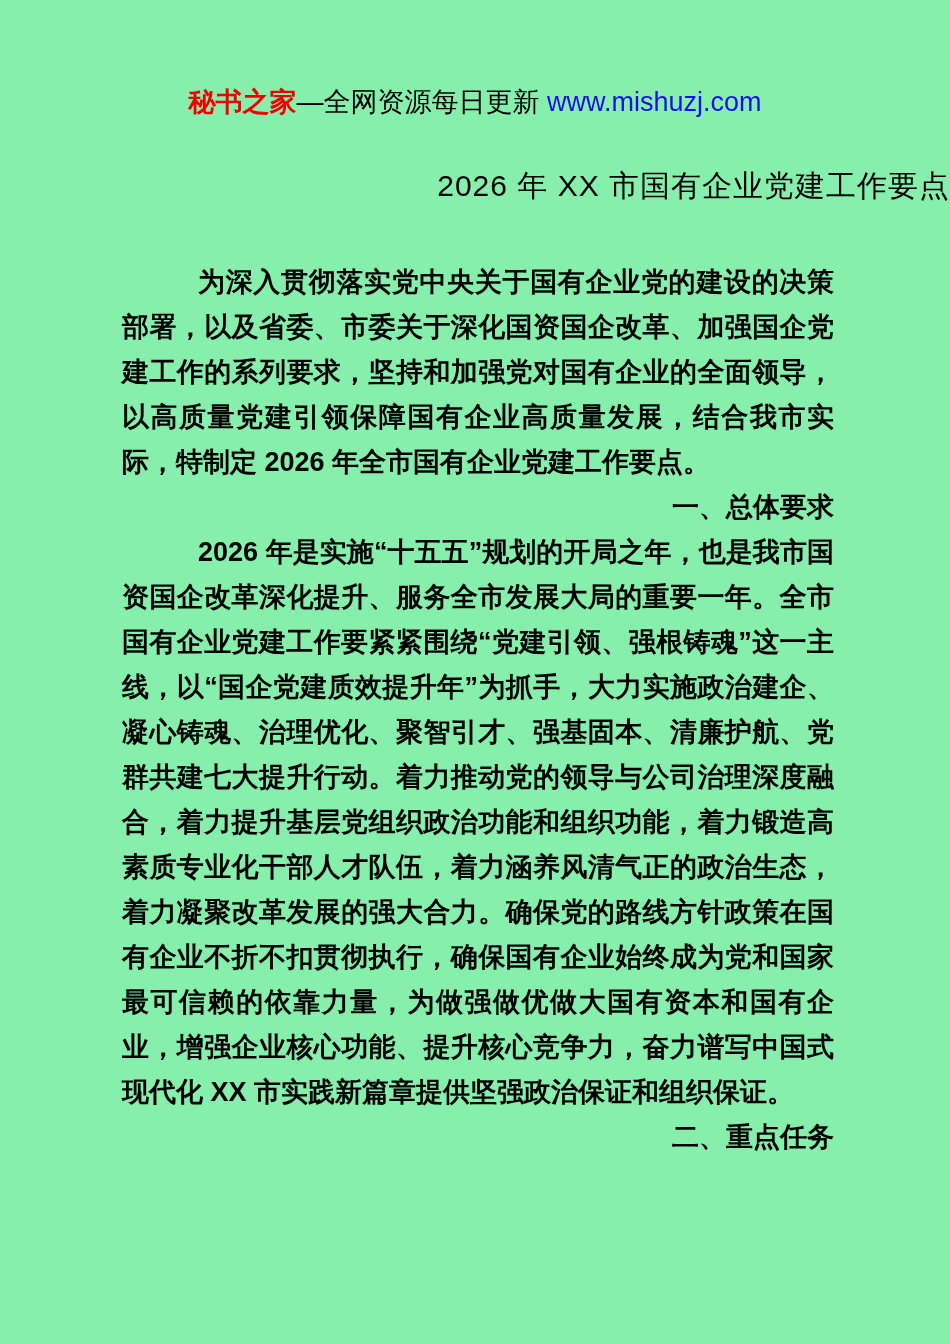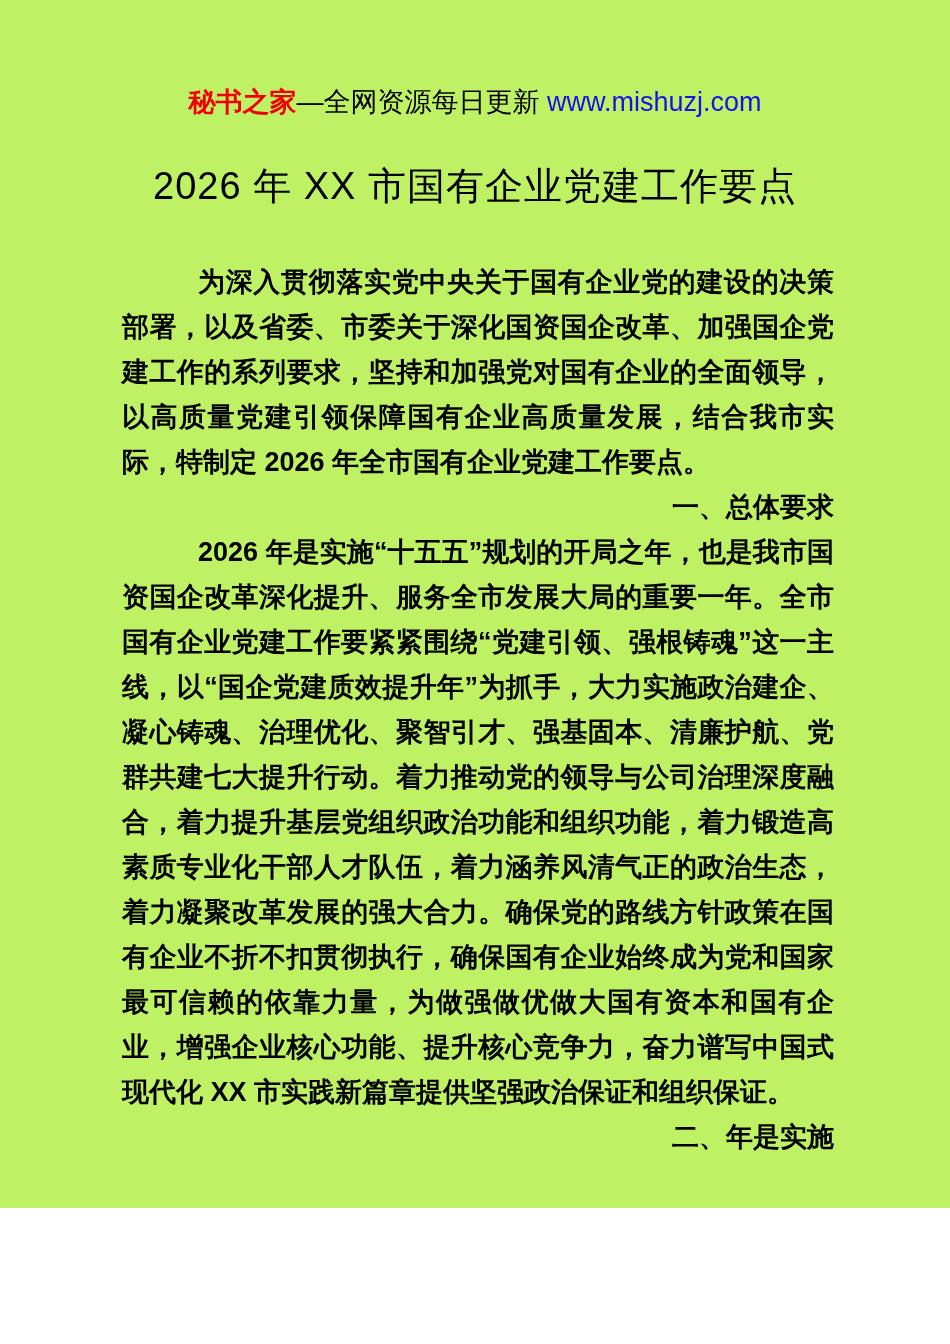--- a/index.html
+++ b/index.html
@@ -10,22 +10,22 @@
   body {
     width: 950px;
     height: 1344px;
     overflow: hidden;
     font-family: "Liberation Sans", sans-serif;
     color: #000000;
   }
   .page {
     position: relative;
     width: 950px;
-    height: 1208px;
-    background: #bef264;
+    height: 1344px;
+    background: #86efac;
     box-sizing: border-box;
   }
   
   .site-header {
     padding-top: 84px;
     text-align: center;
     font-size: 27px;
     line-height: 36px;
     white-space: nowrap;
   }
@@ -36,22 +36,22 @@
     color: #000000;
     font-weight: 400;
   }
   .site-url {
     font-weight: 400;
     text-decoration: none;
   }
   
   .doc-title {
     margin-top: 38px;
-    text-align: center;
-    font-size: 38px;
+    text-align: right;
+    font-size: 30px;
     line-height: 56px;
     font-weight: 400;
     letter-spacing: 1px;
   }
   
   .doc-body {
     margin: 46px 116px 0 122px;
     font-size: 27px;
     line-height: 45px;
     text-align: justify;
@@ -75,16 +75,16 @@
   <div class="site-header">
     <span class="site-name" style="color: rgb(242, 0, 0);">秘书之家</span><span class="site-tagline">—全网资源每日更新 </span><span class="site-url" style="color: rgb(27, 15, 232);">www.mishuzj.com</span>
   </div>
 
   <div class="doc-title">2026 年 XX 市国有企业党建工作要点</div>
 
   <div class="doc-body">
     <p class="body">为深入贯彻落实党中央关于国有企业党的建设的决策部署，以及省委、市委关于深化国资国企改革、加强国企党建工作的系列要求，坚持和加强党对国有企业的全面领导，以高质量党建引领保障国有企业高质量发展，结合我市实际，特制定 2026 年全市国有企业党建工作要点。</p>
     <p class="heading">一、总体要求</p>
     <p class="body">2026 年是实施“十五五”规划的开局之年，也是我市国资国企改革深化提升、服务全市发展大局的重要一年。全市国有企业党建工作要紧紧围绕“党建引领、强根铸魂”这一主线，以“国企党建质效提升年”为抓手，大力实施政治建企、凝心铸魂、治理优化、聚智引才、强基固本、清廉护航、党群共建七大提升行动。着力推动党的领导与公司治理深度融合，着力提升基层党组织政治功能和组织功能，着力锻造高素质专业化干部人才队伍，着力涵养风清气正的政治生态，着力凝聚改革发展的强大合力。确保党的路线方针政策在国有企业不折不扣贯彻执行，确保国有企业始终成为党和国家最可信赖的依靠力量，为做强做优做大国有资本和国有企业，增强企业核心功能、提升核心竞争力，奋力谱写中国式现代化 XX 市实践新篇章提供坚强政治保证和组织保证。</p>
-    <p class="heading">二、年是实施</p>
+    <p class="heading">二、重点任务</p>
   </div>
 
 </div>
 
 </body></html>

